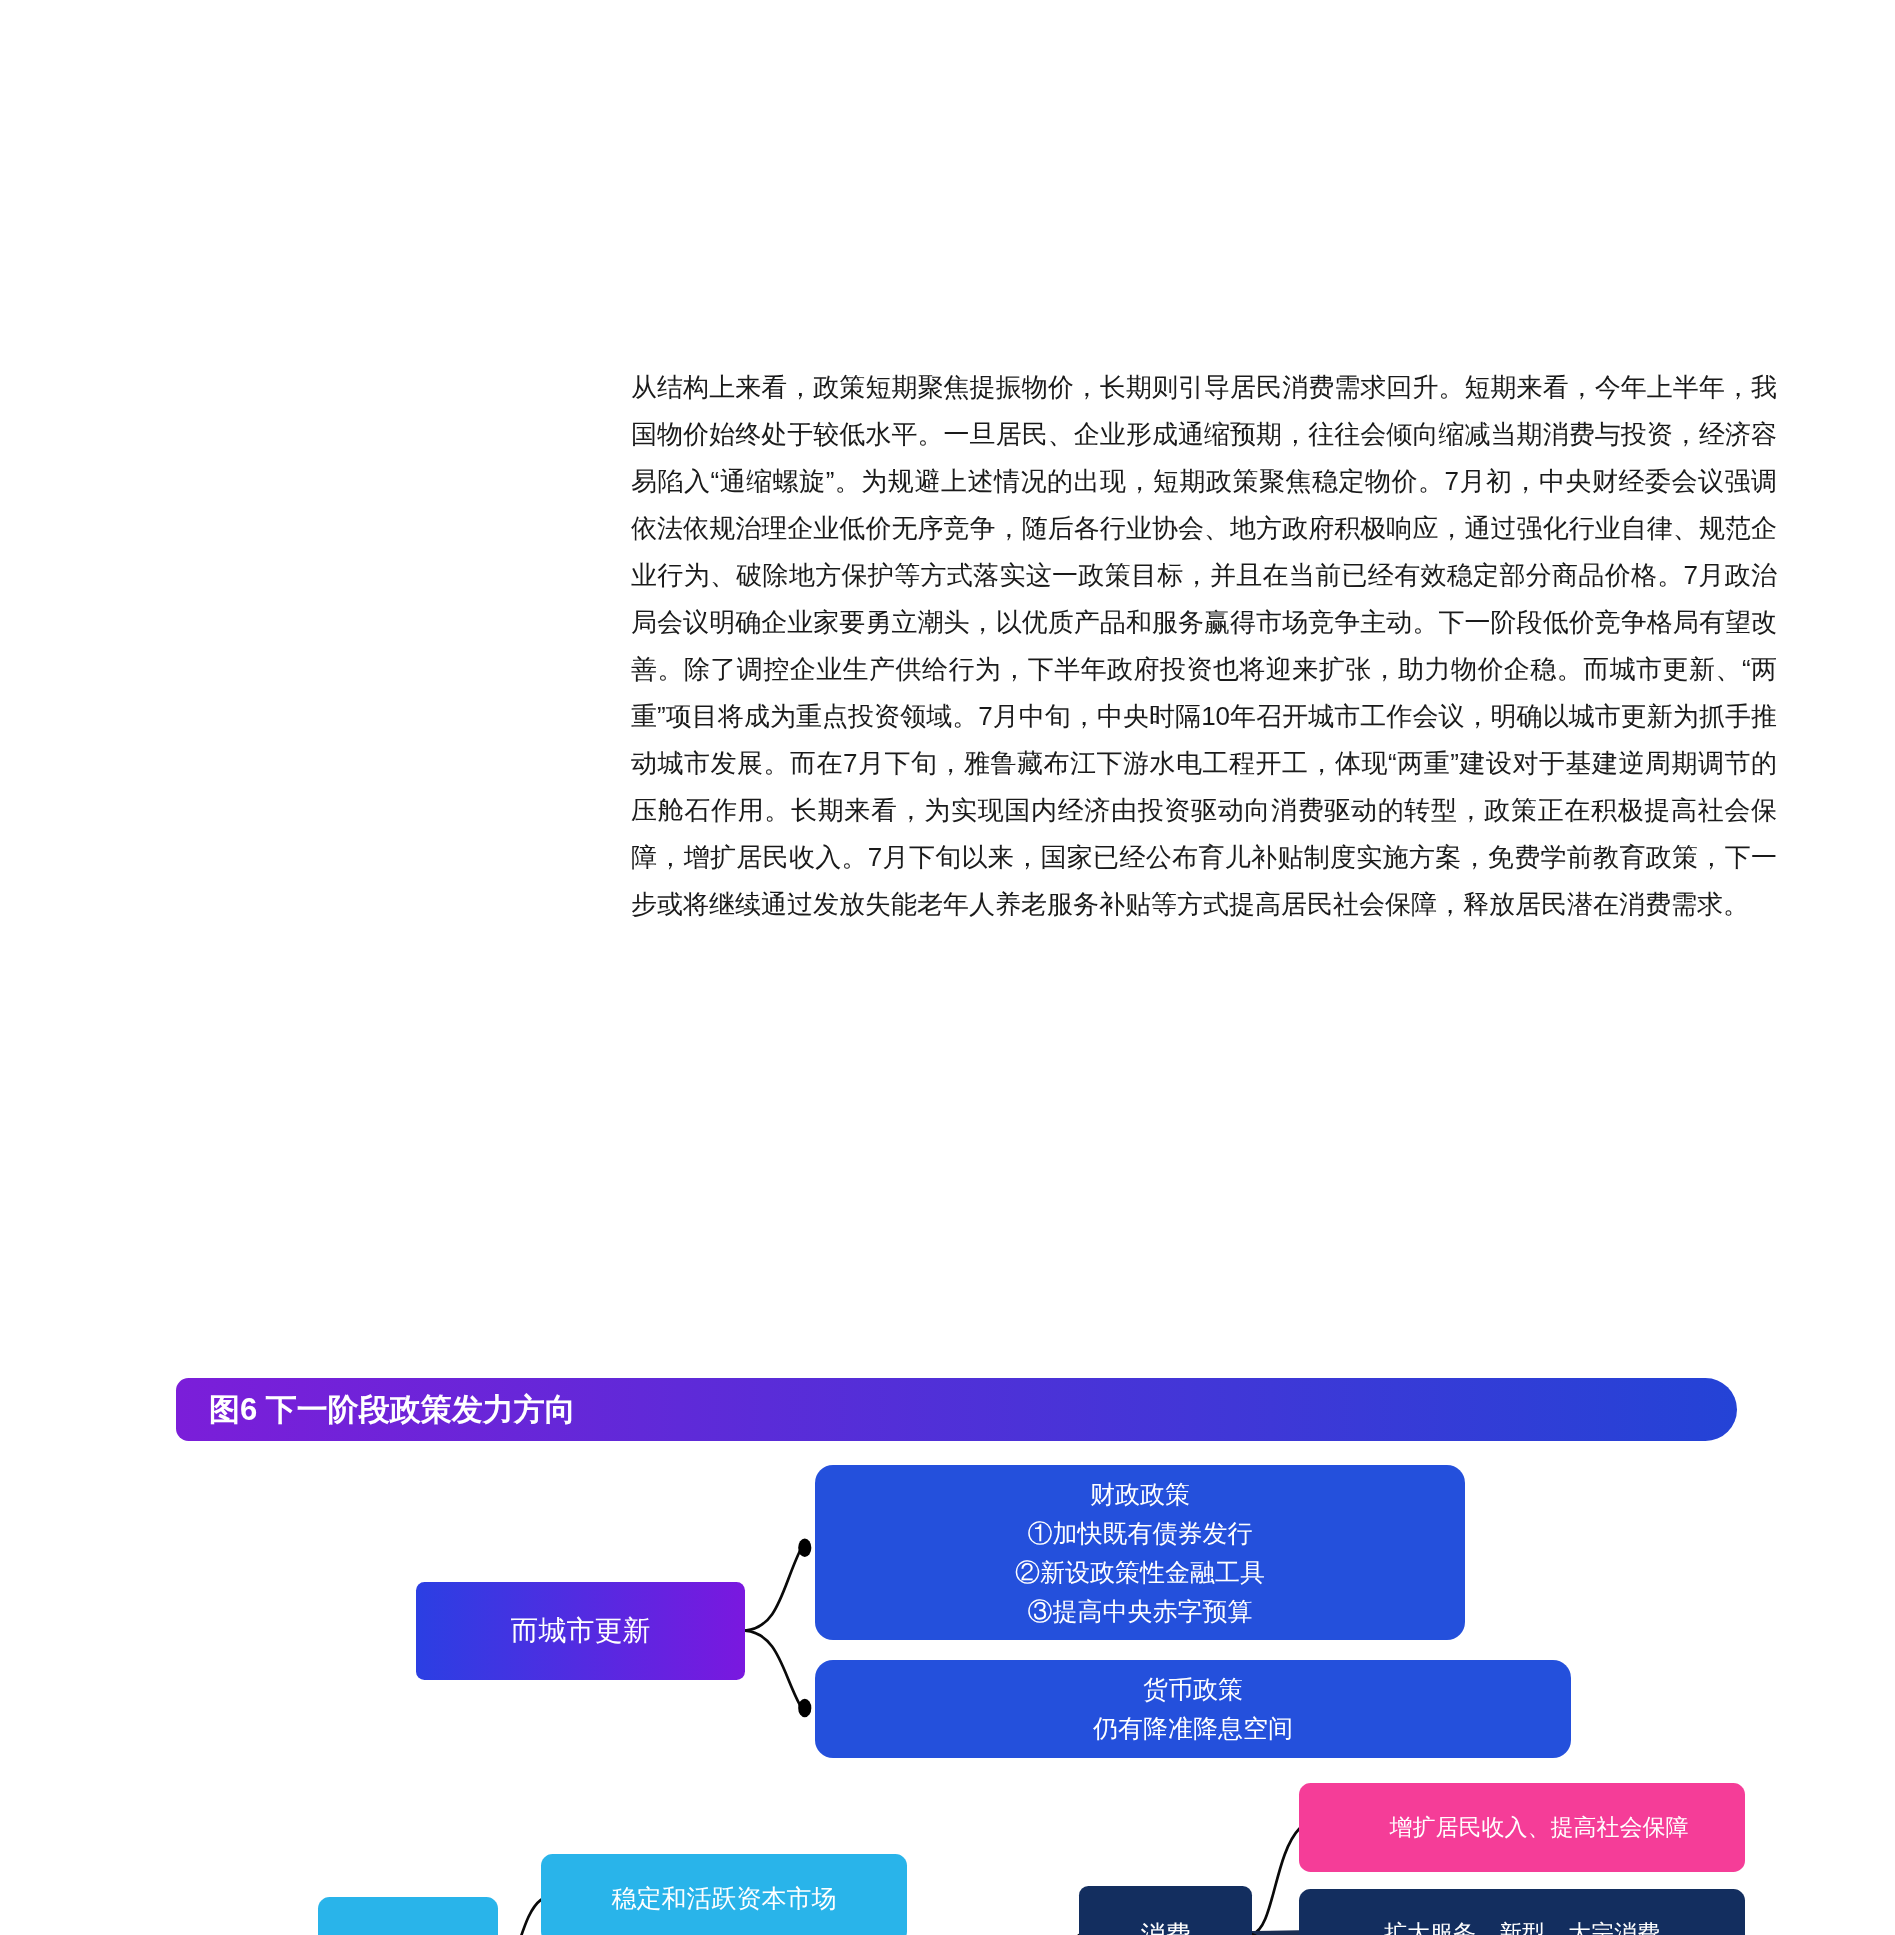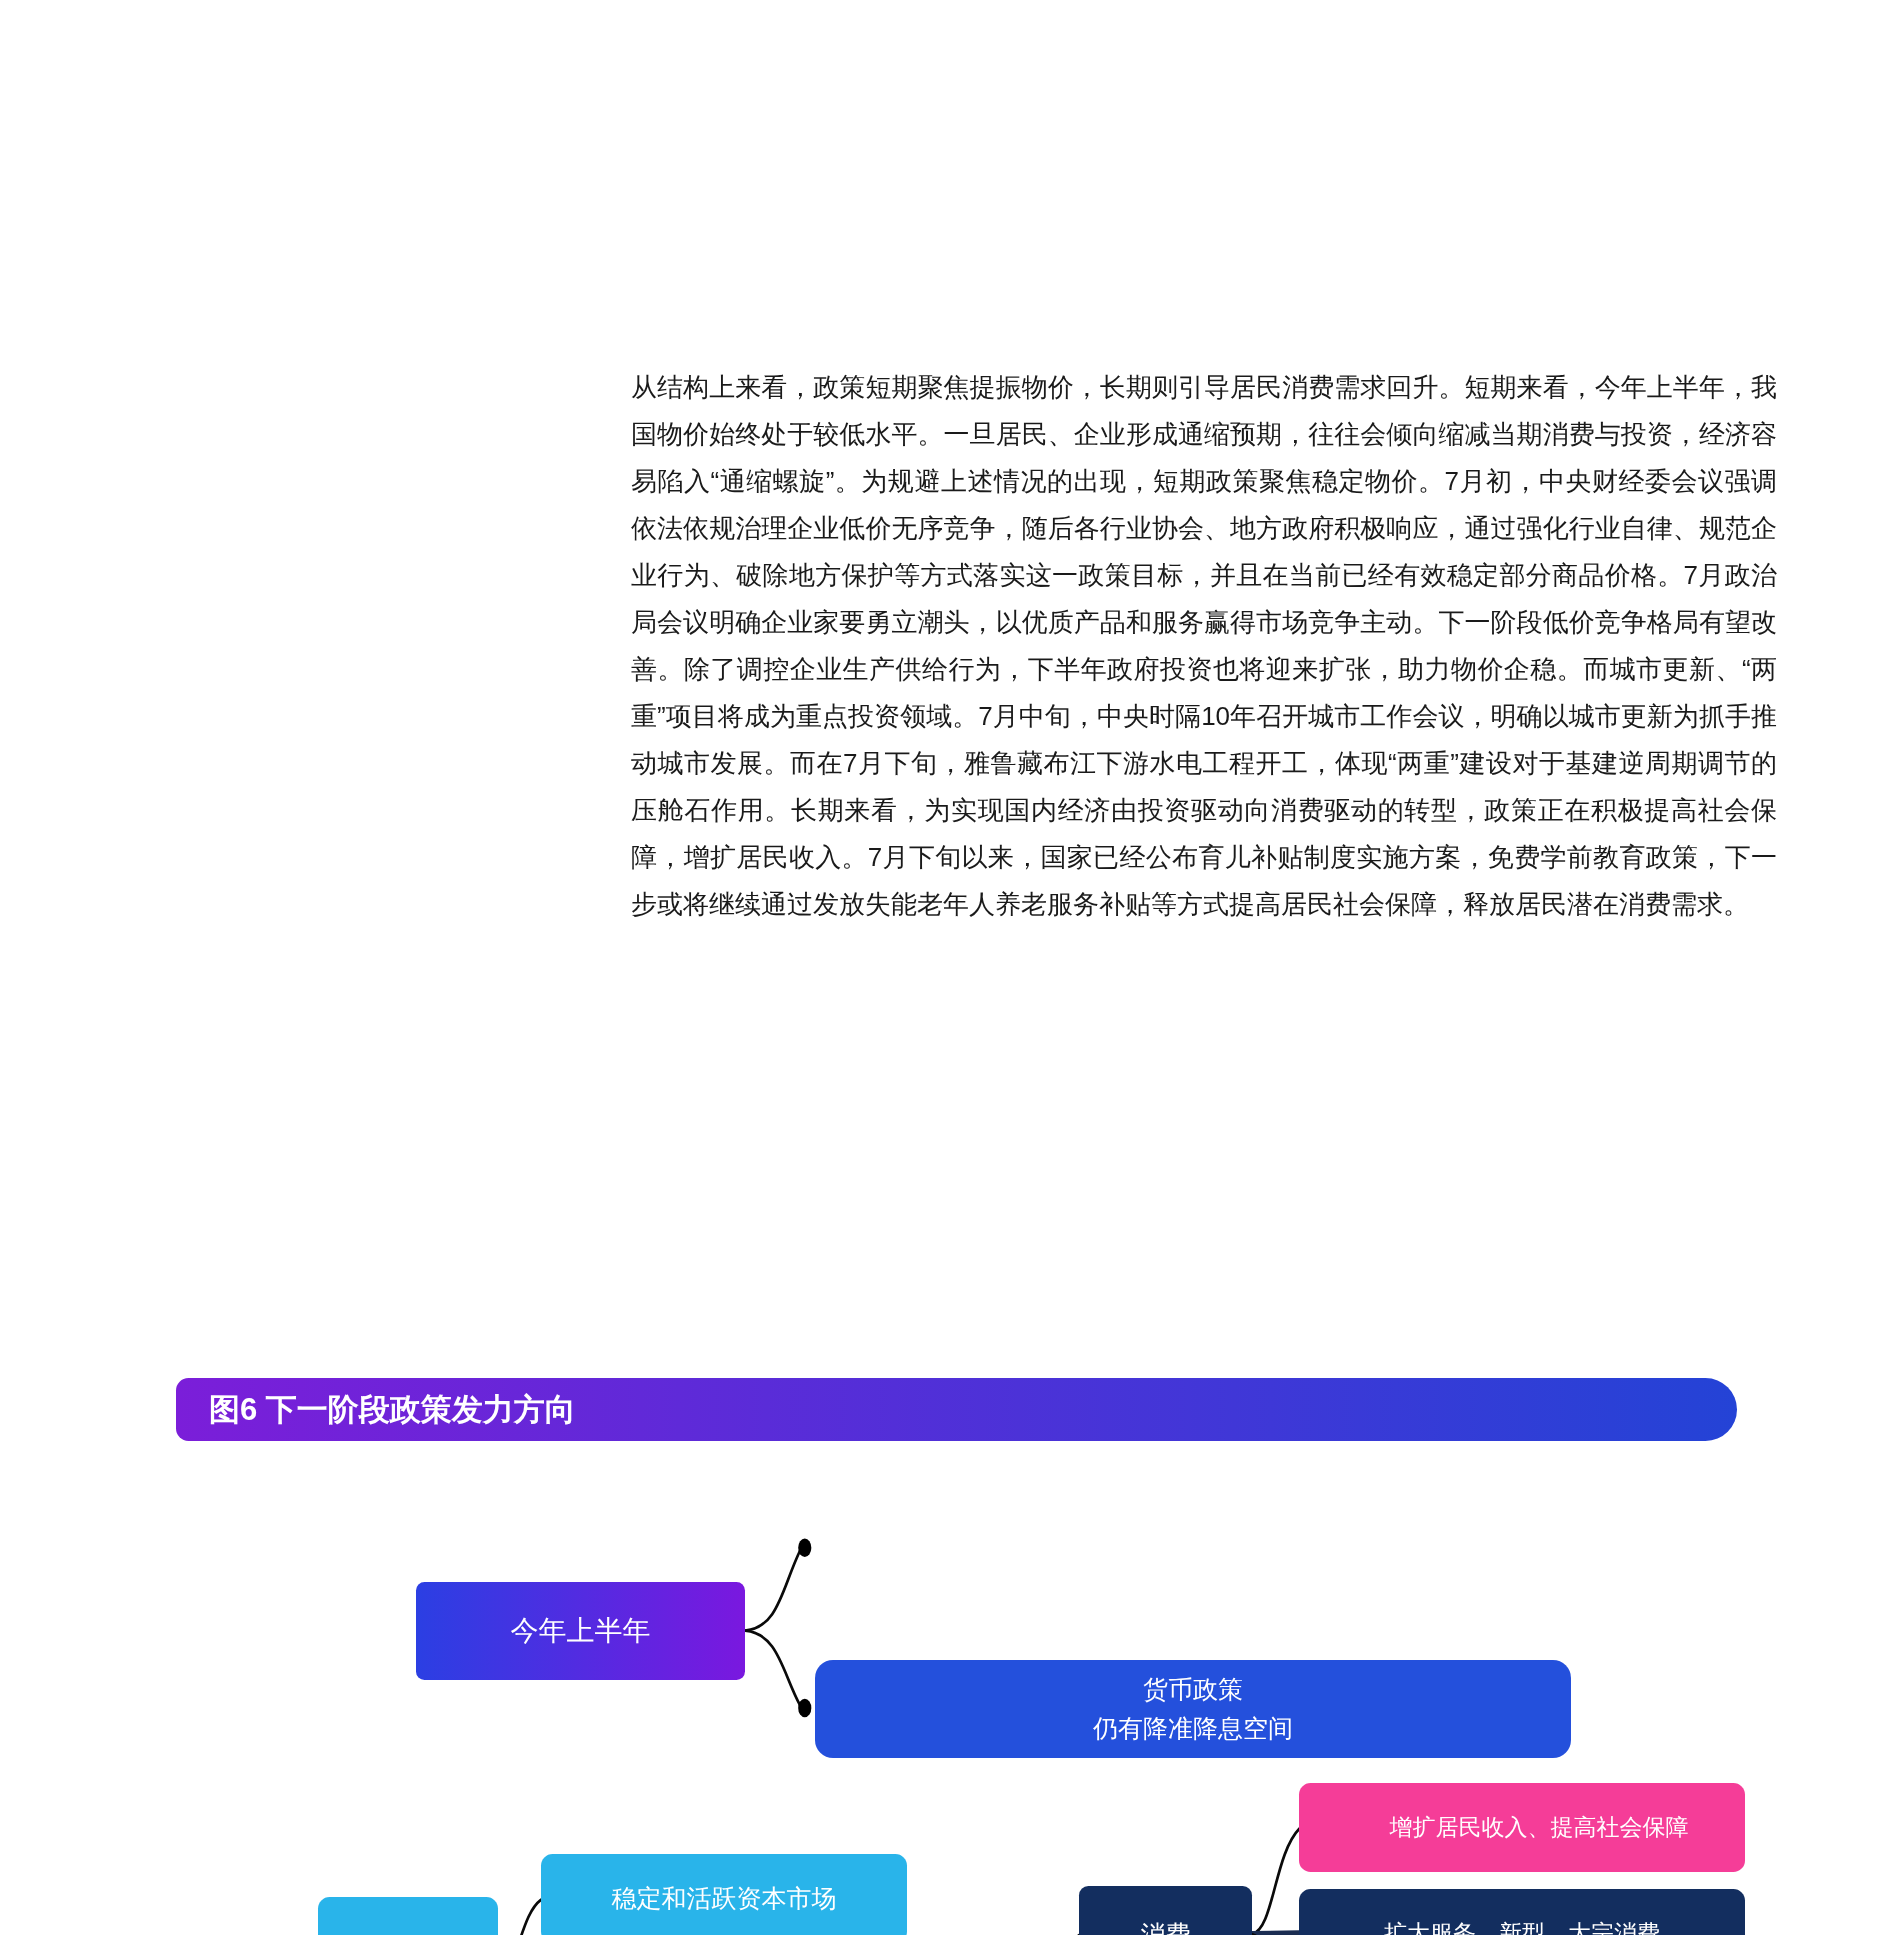--- a/index.html
+++ b/index.html
@@ -92,21 +92,25 @@
     <path class="thin" d="M 2649 5415 C 2710 5400, 2710 5060, 2786 4999"></path>
     <path class="thin" d="M 2649 5415 C 2710 5430, 2710 5750, 2800 5808"></path>
     <path class="thin" d="M 3233 4996 C 3290 4985, 3290 4790, 3356 4723"></path>
     <path class="thick" d="M 3233 4996 L 3356 4994"></path>
     <path class="thin" d="M 3233 4996 C 3290 5010, 3290 5210, 3356 5267"></path>
     <path class="thin" d="M 3247 5811 C 3305 5800, 3300 5610, 3356 5548"></path>
     <path class="thin" d="M 3247 5811 C 3300 5815, 3320 5820, 3356 5820"></path>
     <path class="thin" d="M 3247 5811 C 3305 5825, 3300 6030, 3356 6091"></path>
   </svg>
 
-  <div class="node grad n-total">今年上半年</div>
+  <div class="node grad n-total">而城市更新</div>
+  <div class="node blue n-fiscal">财政政策
+①加快既有债券发行
+②新设政策性金融工具
+③提高中央赤字预算</div>
   <div class="node blue n-monetary">货币政策
 仍有降准降息空间</div>
 
   <div class="node cyan n-asset">稳定资产
 价格</div>
 
   <div class="node cyan n-capital">稳定和活跃资本市场</div>
 
   <div class="node navy n-consume">消费</div>
 

